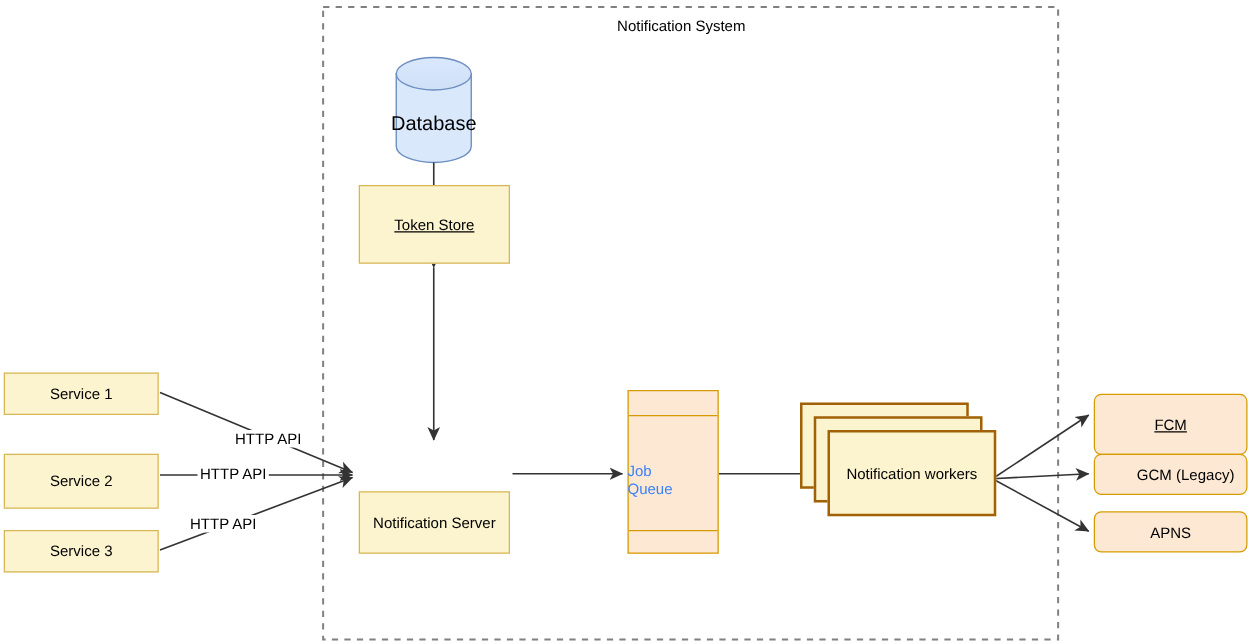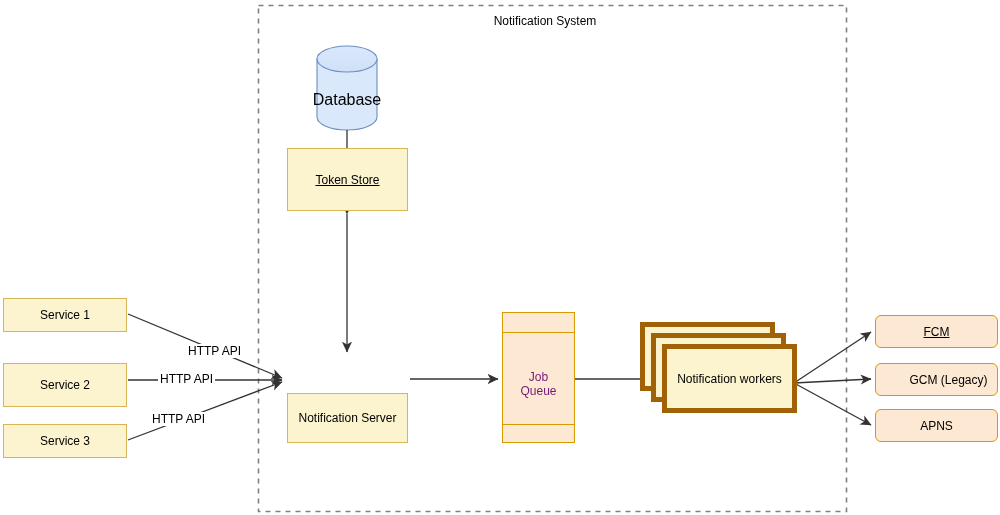--- a/index.html
+++ b/index.html
@@ -55,40 +55,39 @@
     font-size: 12px;
     color: #000000;
     white-space: nowrap;
     padding: 0 2px;
     line-height: 14px;
   }
   .stack-card {
     position: absolute;
     box-sizing: border-box;
     background: #fcf3cf;
-    border: 5px solid #a16207;
+    border: 2px solid #a16207;
   }
   .queue-body {
     position: absolute;
     box-sizing: border-box;
     background: #fde8d4;
     border: 1px solid #d79b00;
   }
   .queue-divider {
     position: absolute;
     background: #d79b00;
     height: 1px;
   }
   .queue-label {
     position: absolute;
     width: 100%;
-    text-align: center;
     font-size: 12px;
     line-height: 14px;
-    color: #701a75;
+    color: #3b82f6;
   }
   .db-label {
     position: absolute;
     width: 100%;
     text-align: center;
     font-size: 16px;
     color: #000000;
   }
 </style>
 </head>
@@ -168,21 +167,21 @@
   </div>
 
   <div style="position:absolute; left:640px; top:322px; width:160px; height:92px;">
     <div class="stack-card" style="left:0; top:0; width:135px; height:69px;"></div>
     <div class="stack-card" style="left:11px; top:11px; width:135px; height:69px;"></div>
     <div class="stack-card" style="left:22px; top:22px; width:135px; height:69px; display:flex; align-items:center; justify-content:center;">
       <span style="font-size:12px; color:#000;">Notification workers</span>
     </div>
   </div>
 
-  <div class="node box-peach" style="left:875px; top:315px; width:123px; height:33px;text-decoration:underline;">
+  <div class="node box-peach" style="left:875px; top:315px; width:123px; height:49px;text-decoration:underline;">
     <span>FCM</span>
   </div>
   <div class="node box-peach" style="left:875px; top:363px; width:123px; height:33px;padding-left:24px;">
     <span>GCM (Legacy)</span>
   </div>
   <div class="node box-peach" style="left:875px; top:409px; width:123px; height:33px;">
     <span>APNS</span>
   </div>
 
 </div>

